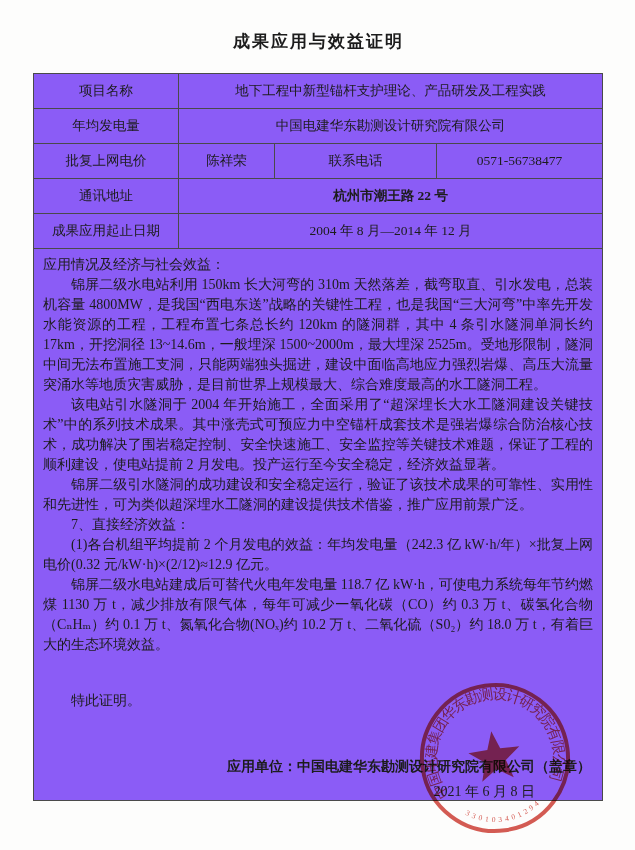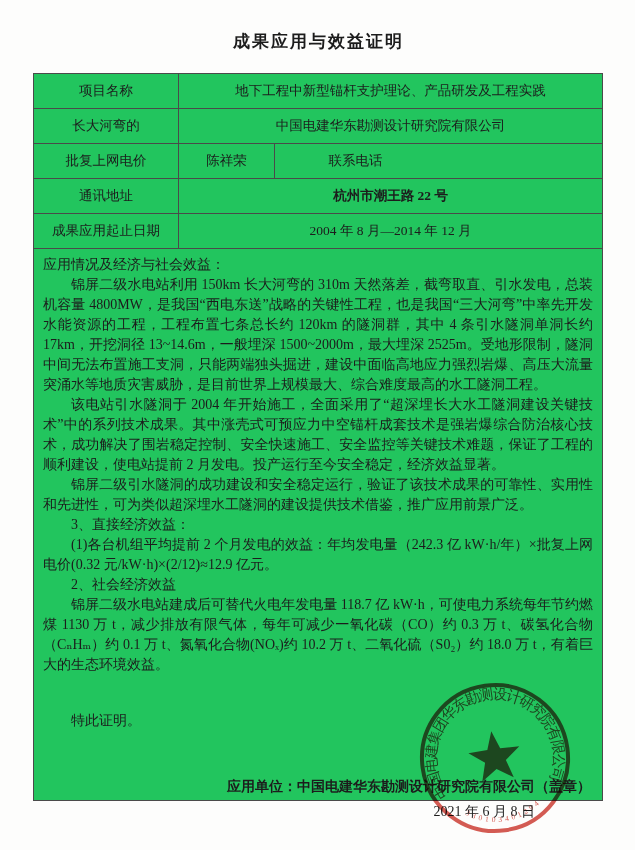--- a/index.html
+++ b/index.html
@@ -14,21 +14,21 @@
     overflow: hidden;
   }
   .doc-title {
     position: absolute; top: 30px; left: 1px; width: 100%;
     text-align: center;
     font-size: 17px; font-weight: bold; letter-spacing: 2px;
   }
   .doc-table {
     position: absolute; left: 33px; top: 73px; width: 570px;
     border: 1.5px solid #4a4a4a;
-    background: #22c55e;
+    background: #8b5cf6;
   }
   .t-row { display: flex; border-bottom: 1px solid #4a4a4a; height: 35px; }
   .t-cell {
     display: flex; align-items: center; justify-content: center;
     font-size: 13.5px; text-align: center; overflow: hidden;
   }
   .t-cell + .t-cell { border-left: 1px solid #4a4a4a; }
   .c-label { width: 144px; flex: 0 0 144px; }
   .c-name  { width: 96px;  flex: 0 0 96px; }
   .c-phlbl { width: 162px; flex: 0 0 162px; }
@@ -63,48 +63,48 @@
   <div class="doc-title">成果应用与效益证明</div>
 
   <div class="doc-table">
 
     <div class="t-row">
       <div class="t-cell c-label">项目名称</div>
       <div class="t-cell c-grow">地下工程中新型锚杆支护理论、产品研发及工程实践</div>
     </div>
 
     <div class="t-row">
-      <div class="t-cell c-label">长大河弯的</div>
+      <div class="t-cell c-label">年均发电量</div>
       <div class="t-cell c-grow">中国电建华东勘测设计研究院有限公司</div>
     </div>
 
     <div class="t-row">
       <div class="t-cell c-label">批复上网电价</div>
       <div class="t-cell c-name">陈祥荣</div>
       <div class="t-cell c-phlbl">联系电话</div>
+      <div class="t-cell c-grow">0571-56738477</div>
     </div>
 
     <div class="t-row">
       <div class="t-cell c-label">通讯地址</div>
       <div class="t-cell c-grow bold">杭州市潮王路 22 号</div>
     </div>
 
     <div class="t-row">
       <div class="t-cell c-label">成果应用起止日期</div>
       <div class="t-cell c-grow">2004 年 8 月—2014 年 12 月</div>
     </div>
 
     <div class="body-cell">
       <p>应用情况及经济与社会效益：</p>
       <p class="ind">锦屏二级水电站利用 150km 长大河弯的 310m 天然落差，截弯取直、引水发电，总装机容量 4800MW，是我国“西电东送”战略的关键性工程，也是我国“三大河弯”中率先开发水能资源的工程，工程布置七条总长约 120km 的隧洞群，其中 4 条引水隧洞单洞长约 17km，开挖洞径 13~14.6m，一般埋深 1500~2000m，最大埋深 2525m。受地形限制，隧洞中间无法布置施工支洞，只能两端独头掘进，建设中面临高地应力强烈岩爆、高压大流量突涌水等地质灾害威胁，是目前世界上规模最大、综合难度最高的水工隧洞工程。</p>
       <p class="ind">该电站引水隧洞于 2004 年开始施工，全面采用了“超深埋长大水工隧洞建设关键技术”中的系列技术成果。其中涨壳式可预应力中空锚杆成套技术是强岩爆综合防治核心技术，成功解决了围岩稳定控制、安全快速施工、安全监控等关键技术难题，保证了工程的顺利建设，使电站提前 2 月发电。投产运行至今安全稳定，经济效益显著。</p>
       <p class="ind">锦屏二级引水隧洞的成功建设和安全稳定运行，验证了该技术成果的可靠性、实用性和先进性，可为类似超深埋水工隧洞的建设提供技术借鉴，推广应用前景广泛。</p>
-      <p class="ind">3、直接经济效益：</p>
+      <p class="ind">7、直接经济效益：</p>
       <p class="ind">(1)各台机组平均提前 2 个月发电的效益：年均发电量（242.3 亿 kW·h/年）×批复上网电价(0.32 元/kW·h)×(2/12)≈12.9 亿元。</p>
-      <p class="ind">2、社会经济效益</p>
       <p class="ind">锦屏二级水电站建成后可替代火电年发电量 118.7 亿 kW·h，可使电力系统每年节约燃煤 1130 万 t，减少排放有限气体，每年可减少一氧化碳（CO）约 0.3 万 t、碳氢化合物（CₙHₘ）约 0.1 万 t、氮氧化合物(NOₓ)约 10.2 万 t、二氧化硫（S0₂）约 18.0 万 t，有着巨大的生态环境效益。</p>
       <p class="closing">特此证明。</p>
       <p class="sig-line">应用单位：中国电建华东勘测设计研究院有限公司（盖章）</p>
       <p class="date-line">2021 年 6 月 8 日</p>
     </div>
 
   </div>
 
   <div class="stamp">
     <svg viewBox="0 0 164 164">

